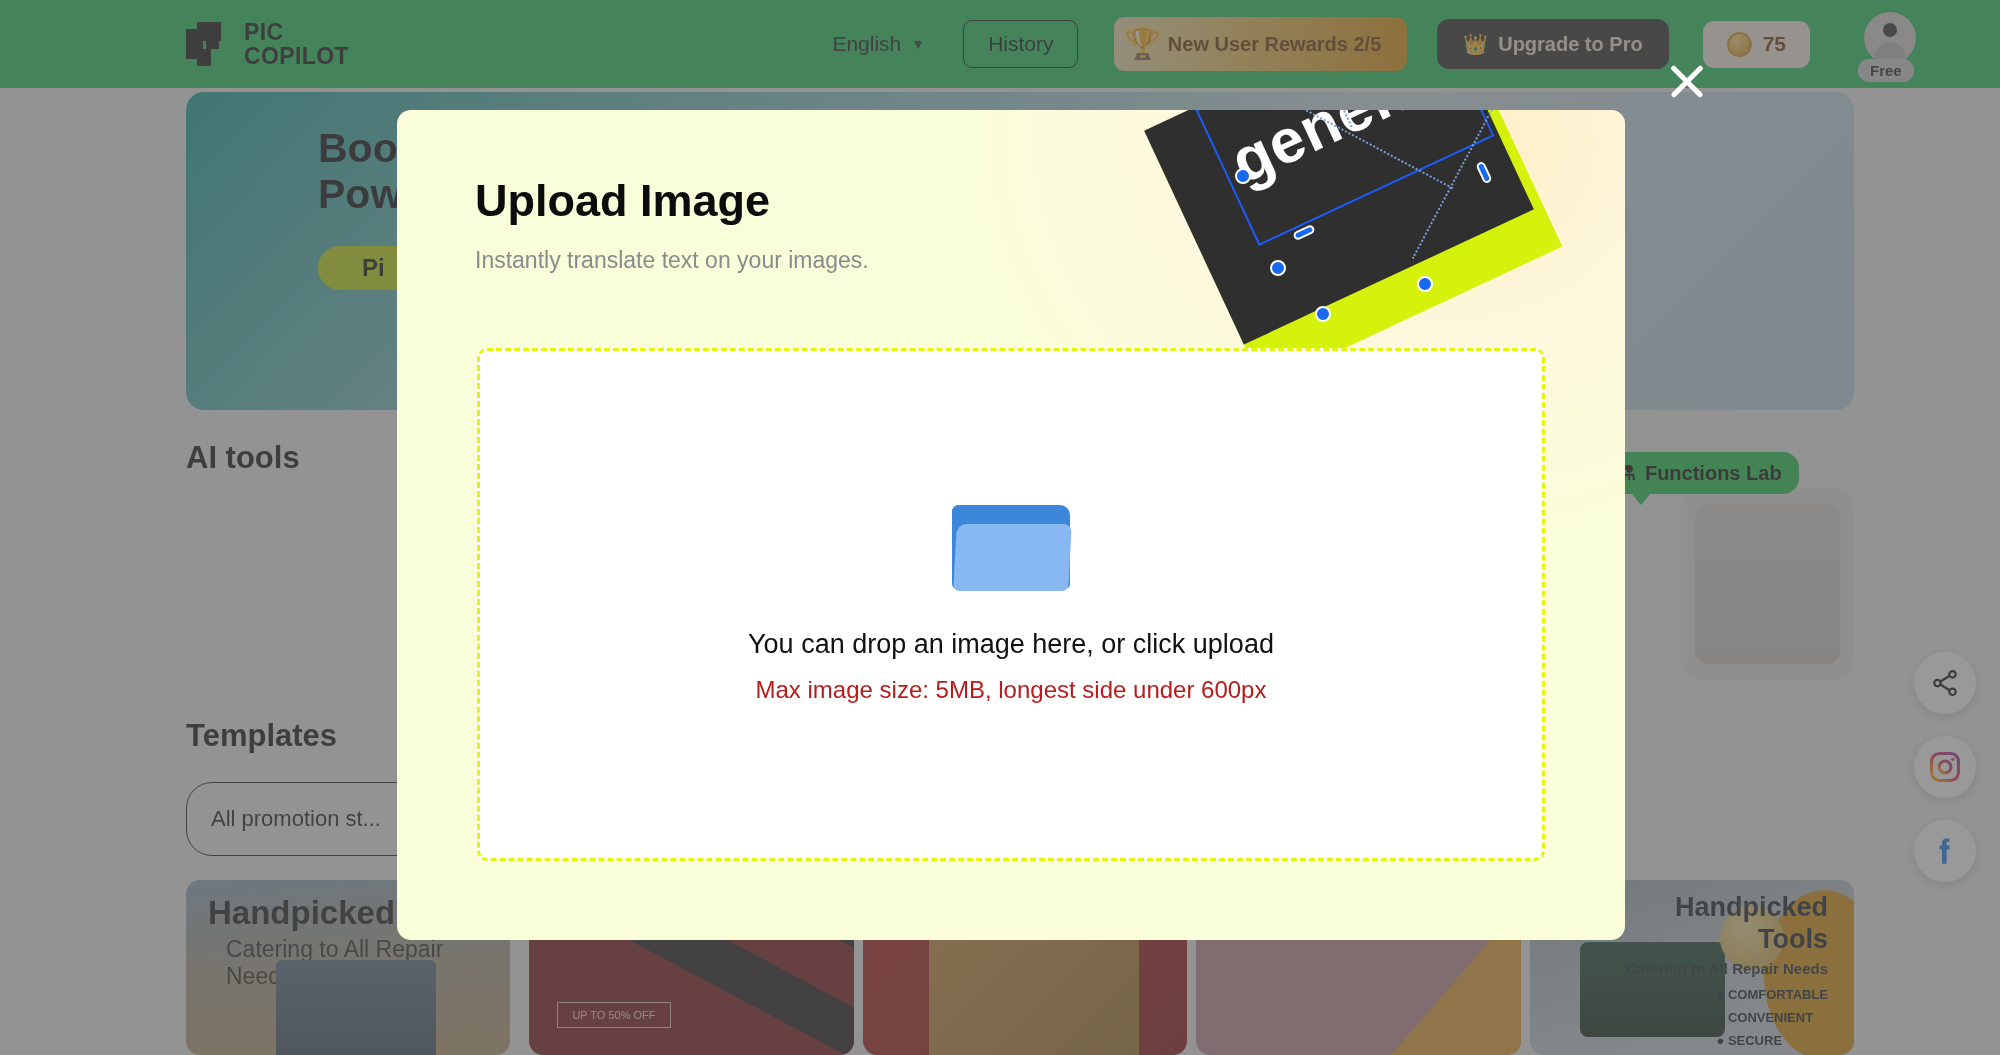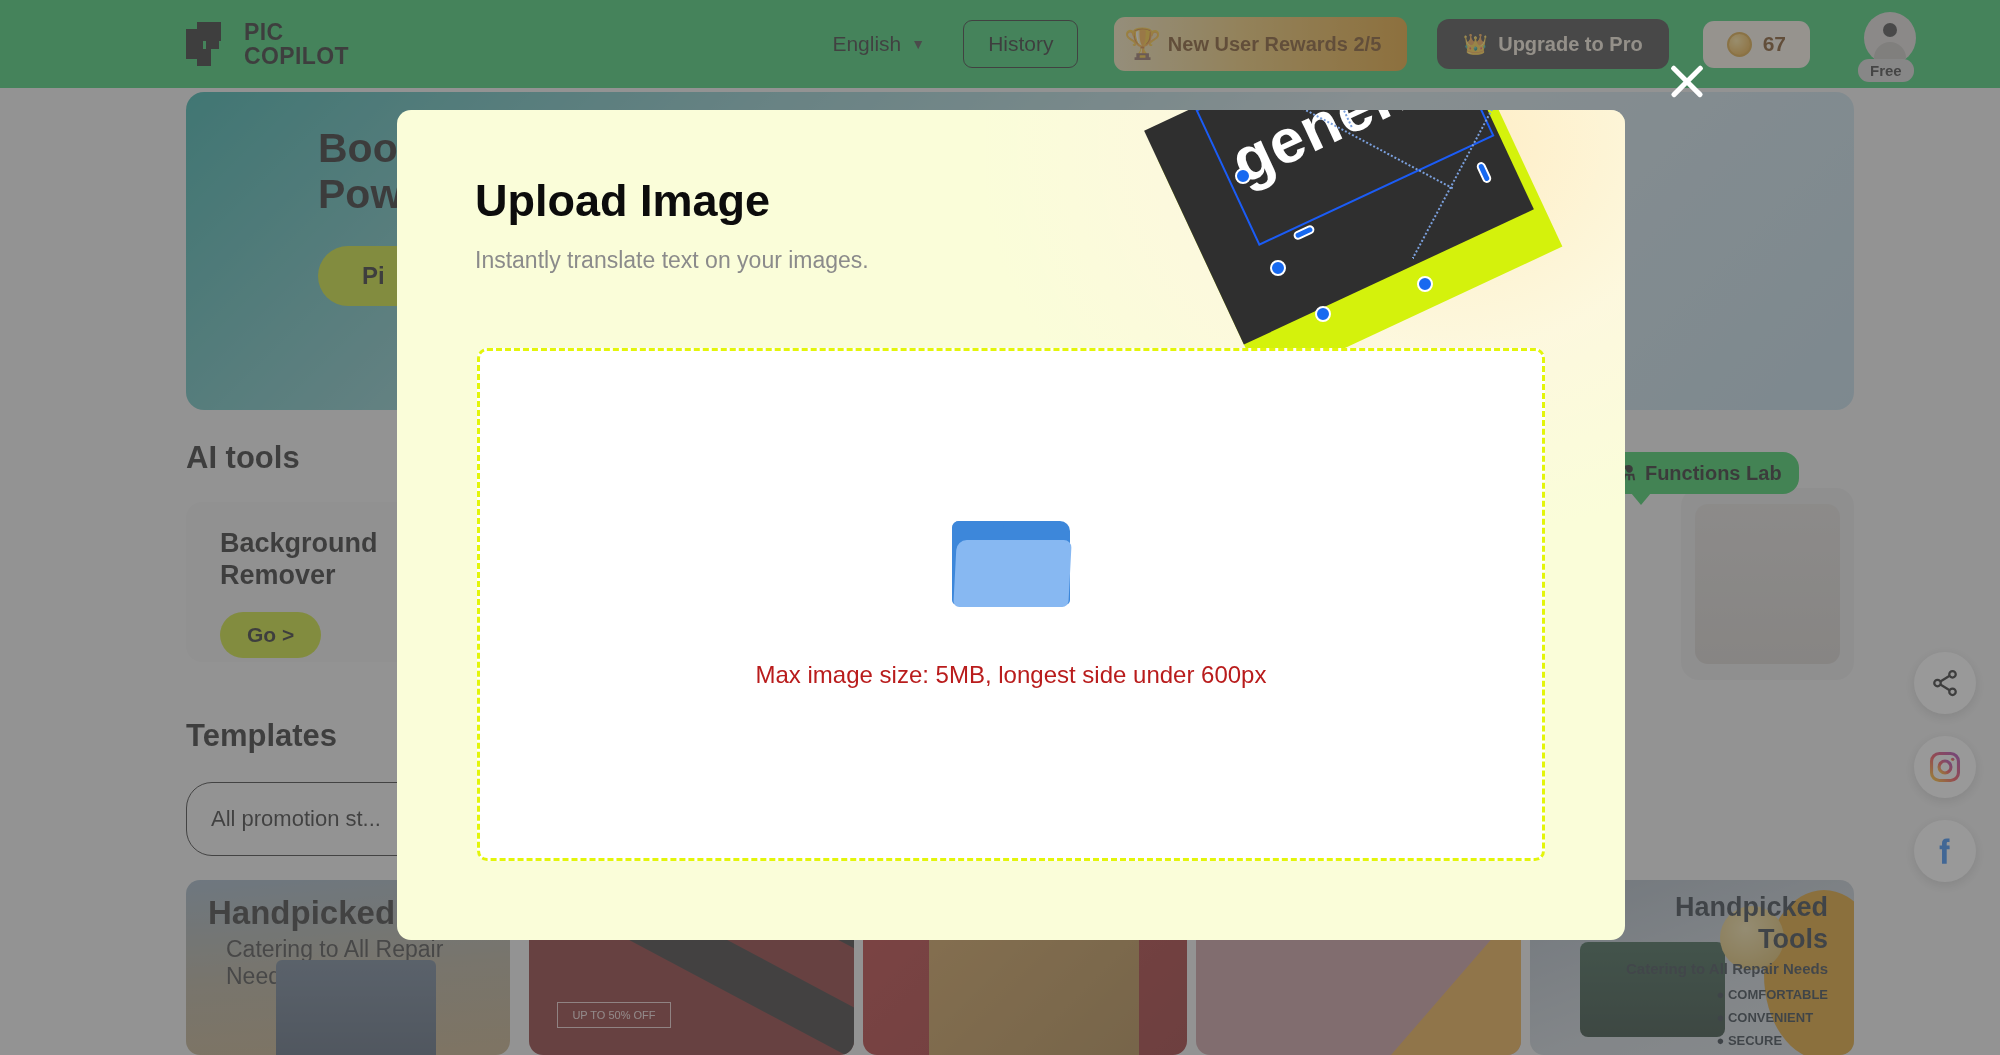--- a/index.html
+++ b/index.html
@@ -90,21 +90,21 @@
     background: linear-gradient(135deg,#18a49c 0%, #7fc4c7 30%, #cfe2e8 60%, #b6d4e4 100%);
   }
   .hero-inner { position: absolute; left: 132px; top: 34px; }
   .hero-h {
     font-size: 41px; font-weight: bold; color: #0d0d0d; line-height: 1.12;
     white-space: nowrap;
   }
   .hero-btn {
     margin-top: 28px; display: inline-block;
     background: #c3dc13; color: #101010; font-weight: bold; font-size: 24px;
-    border-radius: 30px; padding: 16px 44px;
+    border-radius: 30px; padding: 8px 44px;
   }
 
   
   .sec-title {
     position: absolute; left: 186px; font-size: 31px; font-weight: bold; color: #111;
   }
   #sec-ai { top: 440px; }
   #sec-tpl { top: 718px; }
 
   
@@ -314,21 +314,21 @@
       <span>New User Rewards 2/5</span>
     </div>
 
     <div class="upgrade">
       <span>👑</span>
       <span>Upgrade to Pro</span>
     </div>
 
     <div class="credits">
       <span class="coin"></span>
-      <span>67</span>
+      <span>75</span>
     </div>
 
     <div class="avatar-wrap">
       <div class="avatar">
         <div class="head"></div>
           <div class="body"></div>
       </div>
       <div class="free-badge">Free</div>
     </div>
   </div>
@@ -336,27 +336,20 @@
   <div class="hero">
     <div class="hero-inner">
       <div class="hero-h">Boo</div>
       <div class="hero-h">Pow</div>
       <div class="hero-btn">Pi</div>
     </div>
   </div>
 
   <div class="sec-title" id="sec-ai">AI tools</div>
 
-  <div class="ai-card">
-    <h3>
-      <span>Background</span><br>
-      <span>Remover</span>
-    </h3>
-    <div class="go-btn">Go &gt;</div>
-  </div>
 
   <div class="fl-card">
     <div class="fl-badge">
       <span>⚗</span>
       <span>Functions Lab</span>
     </div>
     <div class="fl-photo"></div>
   </div>
 
   <div class="sec-title" id="sec-tpl">Templates</div>
@@ -459,15 +452,16 @@
     <div class="modal-title">Upload Image</div>
     <div class="modal-sub">Instantly translate text on your images.</div>
   </div>
 
   <div class="dropzone">
     <div class="folder">
       <div class="back"></div>
         <div class="tabtop"></div>
         <div class="front"></div>
     </div>
+    <div class="dz-main">You can drop an image here, or click upload</div>
     <div class="dz-sub">Max image size: 5MB, longest side under 600px</div>
   </div>
 </div>
 
 </body></html>

